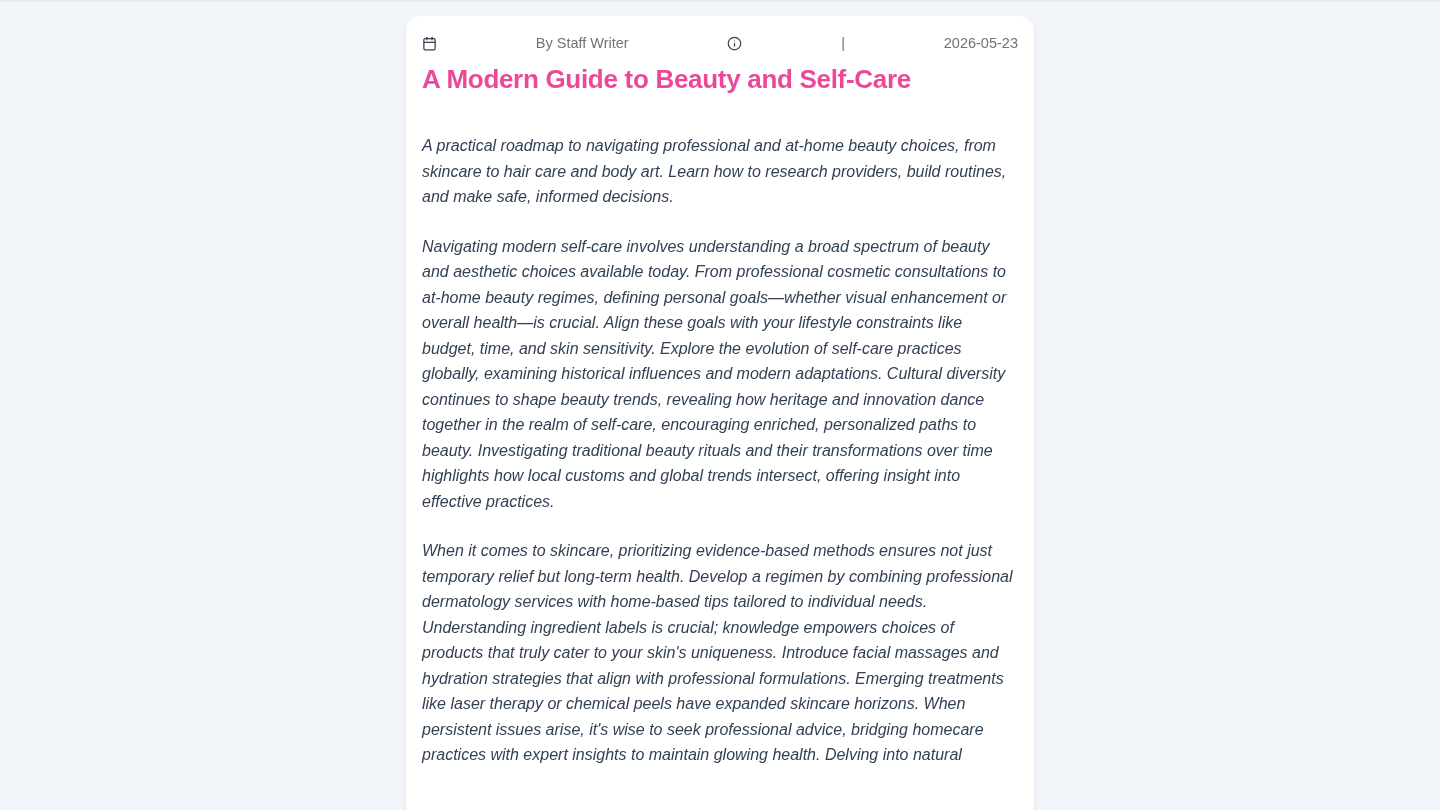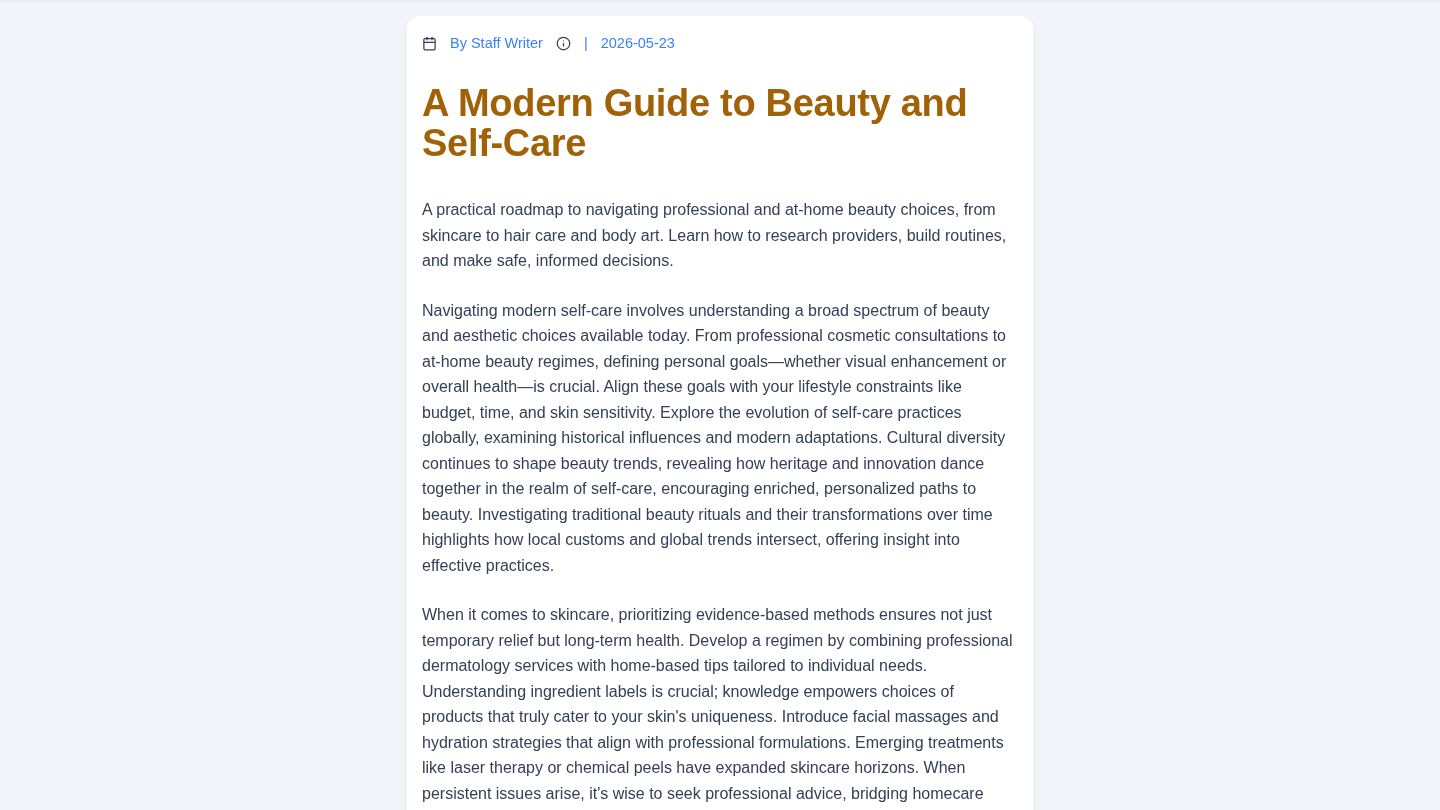--- a/index.html
+++ b/index.html
@@ -18,48 +18,50 @@
     margin: 14px auto 0 auto;
     background: #ffffff;
     border-radius: 14px;
     box-shadow: 0 1px 3px rgba(15, 23, 42, 0.08), 0 1px 2px rgba(15, 23, 42, 0.05);
     padding: 20px 16px 48px 16px;
     min-height: 900px;
   }
   .byline {
     display: flex;
     align-items: center;
-    gap: 13px;
-    color: #3b82f6;
+    gap: 7px;
+    color: #737373;
     font-size: 14.5px;
     line-height: 1;
+    justify-content: space-between;
   }
   .byline .icon {
     display: inline-flex;
     align-items: center;
     justify-content: center;
   }
   .byline .icon svg {
     display: block;
   }
   .byline .sep { margin-left: 0; }
   h1.article-title {
-    margin-top: 32px;
-    color: #a16207;
-    font-size: 38px;
+    margin-top: 8px;
+    color: #ec4899;
+    font-size: 26px;
     font-weight: 700;
     line-height: 40px;
     letter-spacing: -0.3px;
     margin-bottom: 34px;
   }
   .article-body p {
     color: #334155;
     font-size: 16px;
     line-height: 25.5px;
     margin-bottom: 24px;
+    font-style: italic;
   }
   .article-body p:last-child { margin-bottom: 0; }
 </style>
 </head>
 <body>
 
 <div class="card">
 
   <div class="byline">
     <span class="icon">

